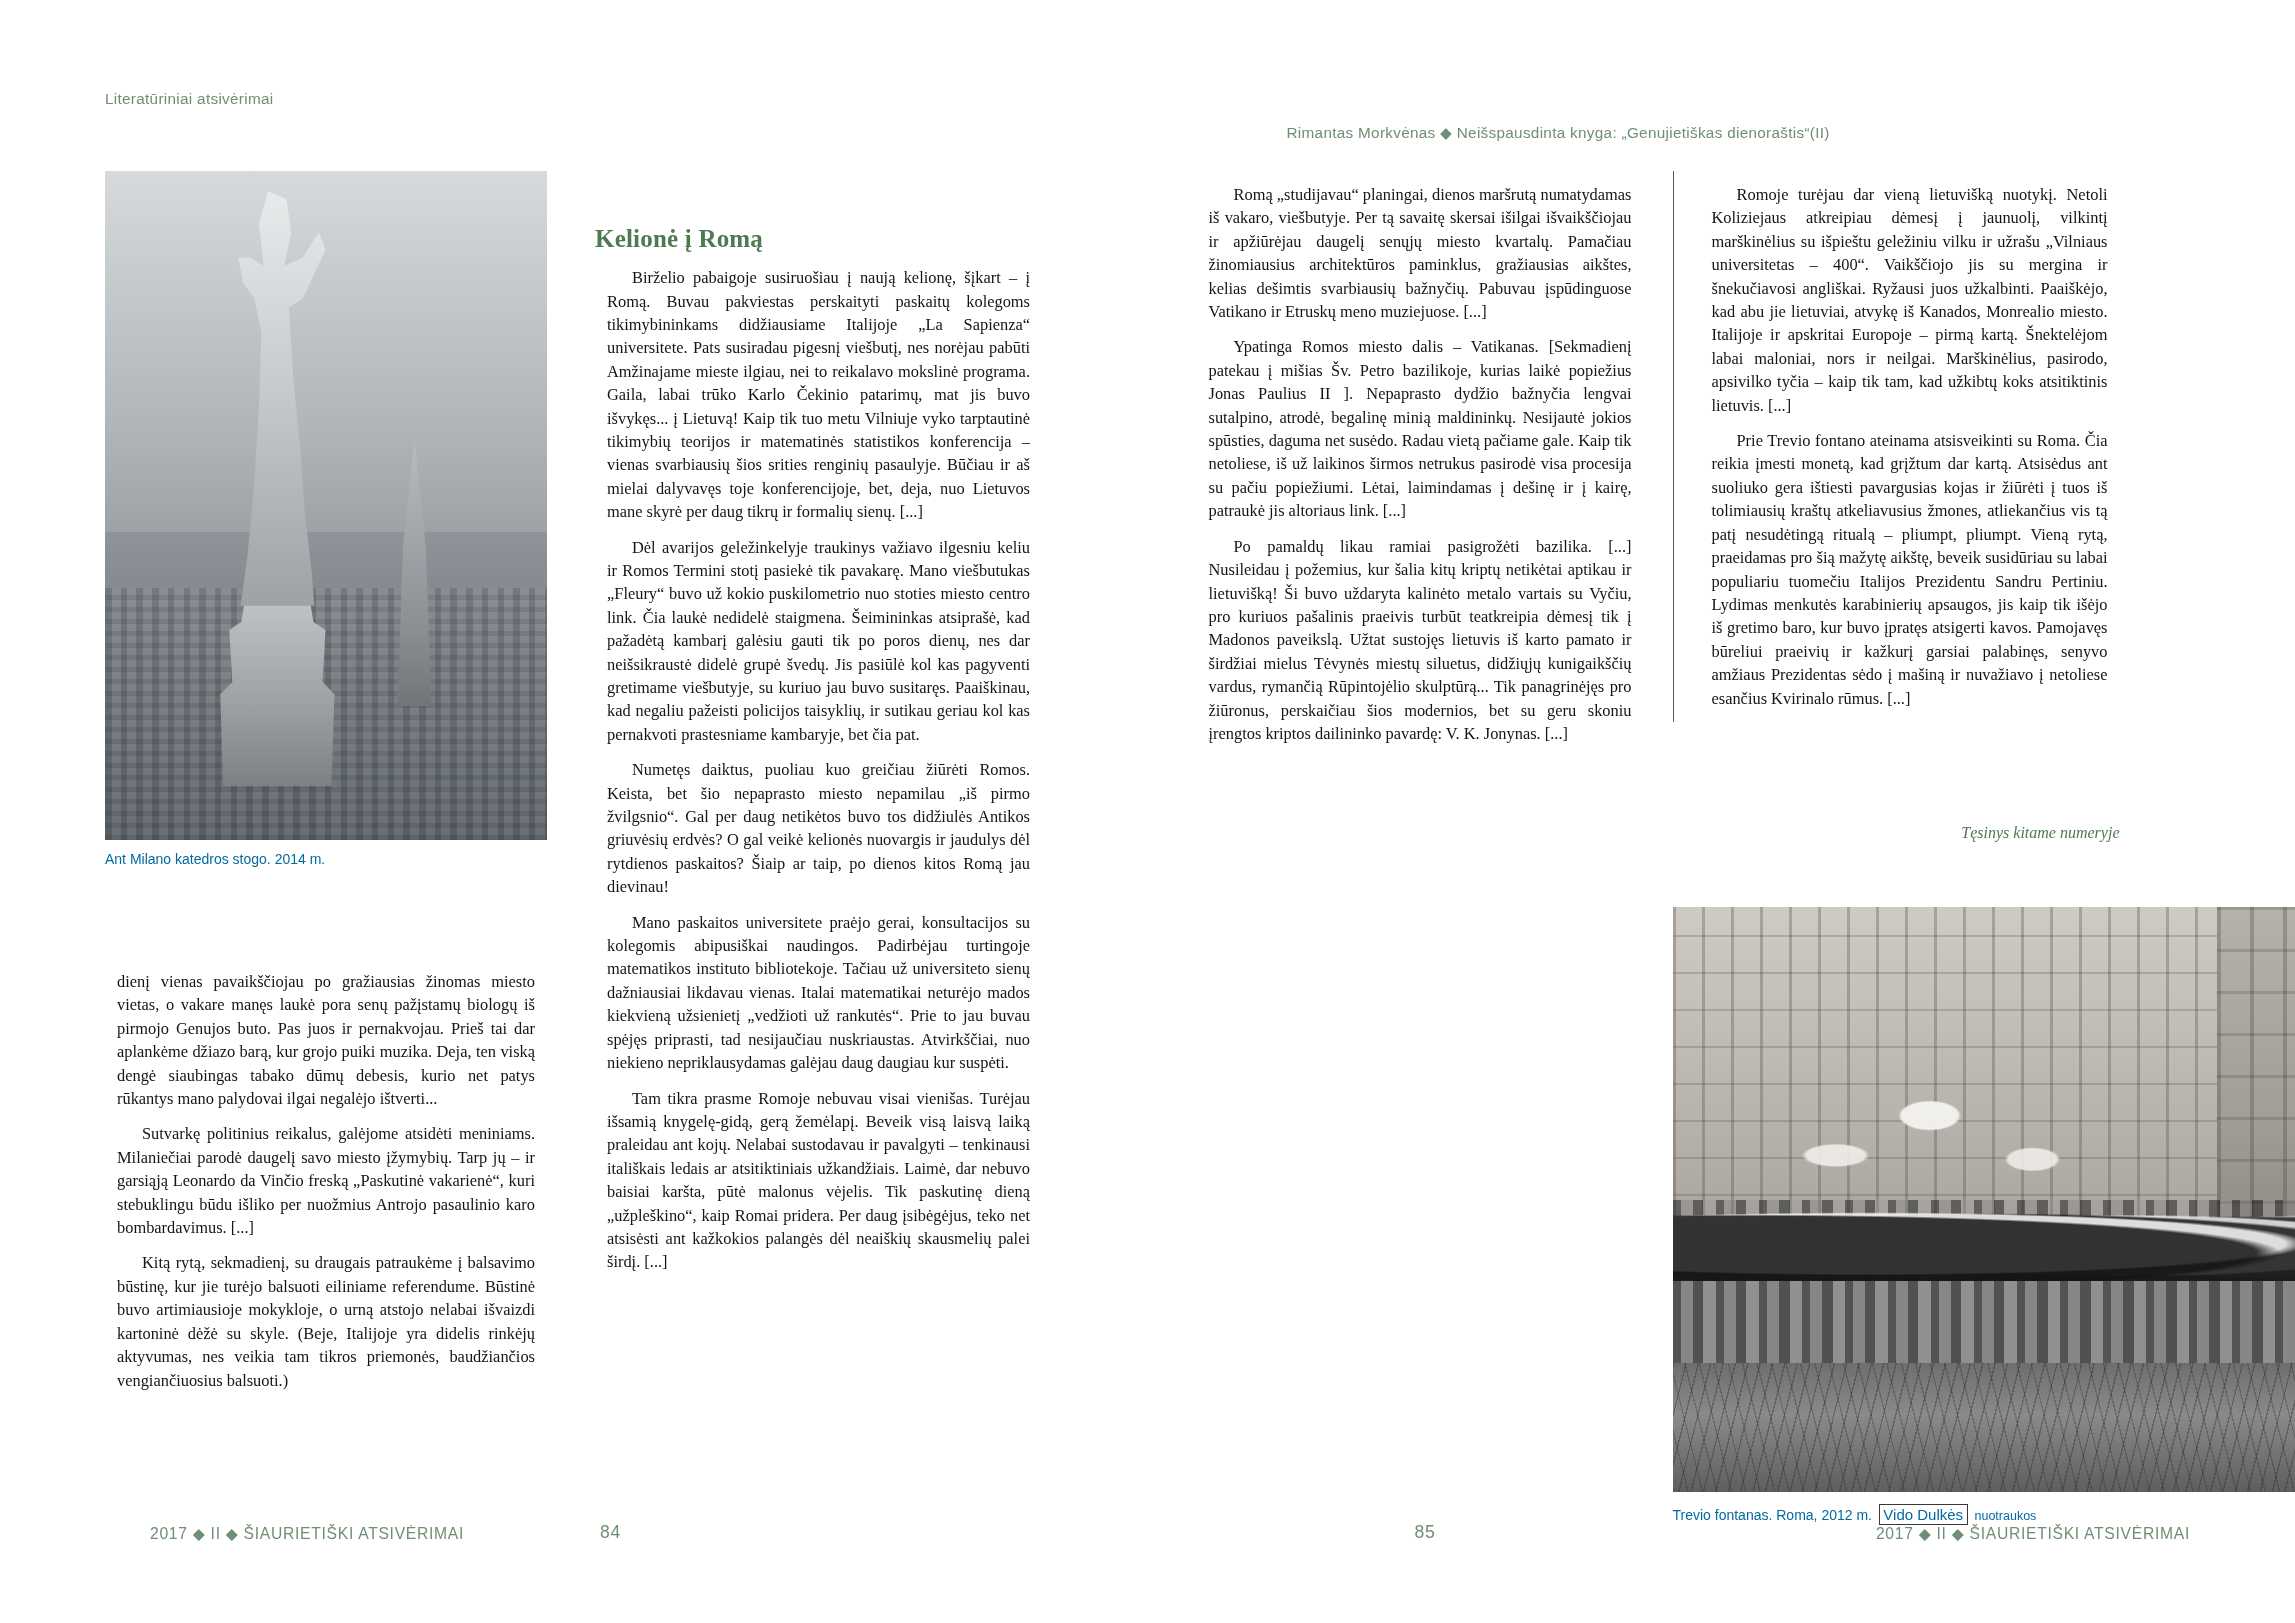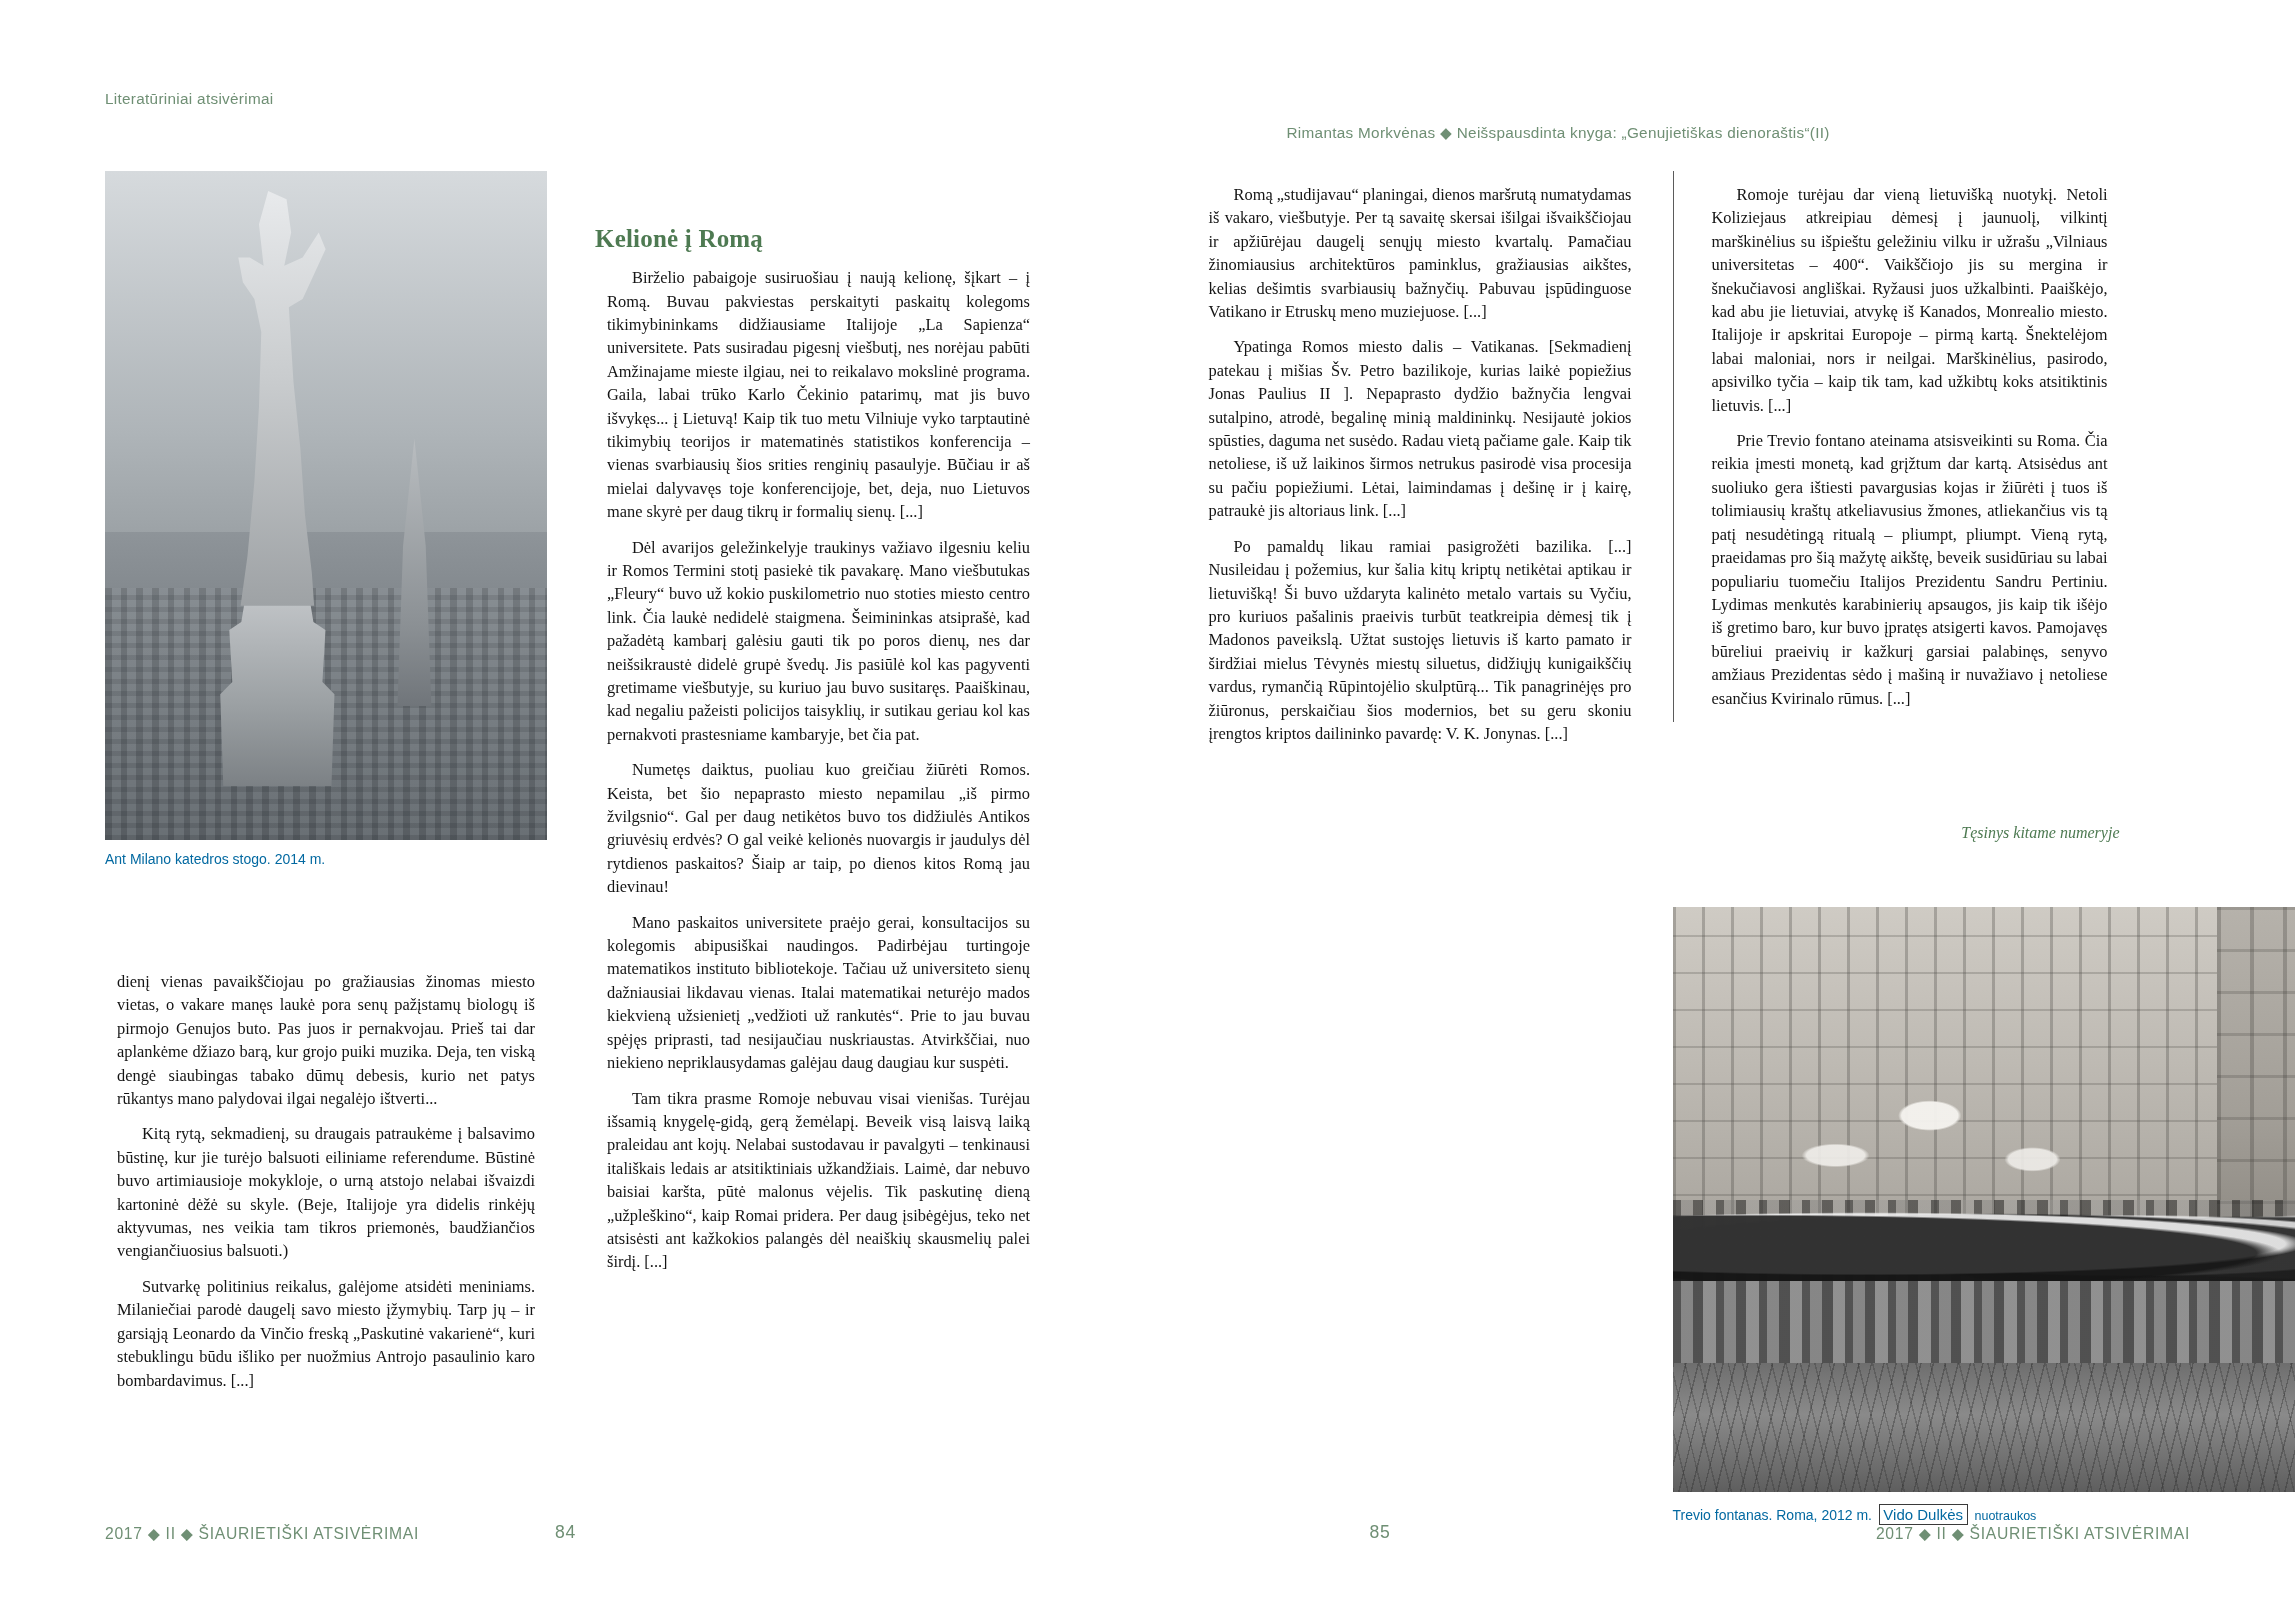--- a/index.html
+++ b/index.html
@@ -42,20 +42,21 @@
 
   
   .folio {
     position: absolute;
     bottom: 80px;
     font-family: "Liberation Sans", sans-serif;
     font-size: 15.7px;
     letter-spacing: 0.7px;
     color: #6f8f74;
     white-space: nowrap;
+    margin-left: 45px;
   }
   .folio-left-text { left: 105px; }
   .folio-left-num  { left: 555px; font-size: 17.6px; }
   .folio-right-num { left: 222px; font-size: 17.6px; }
   .folio-right-text{ right: 105px; }
 
   
   .col {
     position: absolute;
     font-size: 16.4px;
@@ -240,22 +241,22 @@
         <div class="milan-city"></div>
         <div class="milan-spire"></div>
         <div class="milan-pedestal"></div>
         <div class="milan-statue"></div>
       </div>
     </div>
     <div class="caption" id="cap-milan">Ant Milano katedros stogo. 2014 m.</div>
 
     <div class="col" id="col-84-1">
       <p class="noindent">dienį vienas pavaikščiojau po gražiausias žinomas miesto vietas, o vakare manęs laukė pora senų pažįstamų biologų iš pirmojo Genujos buto. Pas juos ir pernakvojau. Prieš tai dar aplankėme džiazo barą, kur grojo puiki muzika. Deja, ten viską dengė siaubingas tabako dūmų debesis, kurio net patys rūkantys mano palydovai ilgai negalėjo ištverti...</p>
+      <p>Sutvarkę politinius reikalus, galėjome atsidėti meniniams. Milaniečiai parodė daugelį savo miesto įžymybių. Tarp jų – ir garsiąją Leonardo da Vinčio freską „Paskutinė vakarienė“, kuri stebuklingu būdu išliko per nuožmius Antrojo pasaulinio karo bombardavimus. [...]</p>
       <p>Kitą rytą, sekmadienį, su draugais patraukėme į balsavimo būstinę, kur jie turėjo balsuoti eiliniame referendume. Būstinė buvo artimiausioje mokykloje, o urną atstojo nelabai išvaizdi kartoninė dėžė su skyle. (Beje, Italijoje yra didelis rinkėjų aktyvumas, nes veikia tam tikros priemonės, baudžiančios vengiančiuosius balsuoti.)</p>
-      <p>Sutvarkę politinius reikalus, galėjome atsidėti meniniams. Milaniečiai parodė daugelį savo miesto įžymybių. Tarp jų – ir garsiąją Leonardo da Vinčio freską „Paskutinė vakarienė“, kuri stebuklingu būdu išliko per nuožmius Antrojo pasaulinio karo bombardavimus. [...]</p>
     </div>
 
     <div class="col" id="col-84-2">
       <h2 class="coltitle">Kelionė į Romą</h2>
       <p>Birželio pabaigoje susiruošiau į naują kelionę, šįkart – į Romą. Buvau pakviestas perskaityti paskaitų kolegoms tikimybininkams didžiausiame Italijoje „La Sapienza“ universitete. Pats susiradau pigesnį viešbutį, nes norėjau pabūti Amžinajame mieste ilgiau, nei to reikalavo mokslinė programa. Gaila, labai trūko Karlo Čekinio patarimų, mat jis buvo išvykęs... į Lietuvą! Kaip tik tuo metu Vilniuje vyko tarptautinė tikimybių teorijos ir matematinės statistikos konferencija – vienas svarbiausių šios srities renginių pasaulyje. Būčiau ir aš mielai dalyvavęs toje konferencijoje, bet, deja, nuo Lietuvos mane skyrė per daug tikrų ir formalių sienų. [...]</p>
       <p>Dėl avarijos geležinkelyje traukinys važiavo ilgesniu keliu ir Romos Termini stotį pasiekė tik pavakarę. Mano viešbutukas „Fleury“ buvo už kokio puskilometrio nuo stoties miesto centro link. Čia laukė nedidelė staigmena. Šeimininkas atsiprašė, kad pažadėtą kambarį galėsiu gauti tik po poros dienų, nes dar neišsikraustė didelė grupė švedų. Jis pasiūlė kol kas pagyventi gretimame viešbutyje, su kuriuo jau buvo susitaręs. Paaiškinau, kad negaliu pažeisti policijos taisyklių, ir sutikau geriau kol kas pernakvoti prastesniame kambaryje, bet čia pat.</p>
       <p>Numetęs daiktus, puoliau kuo greičiau žiūrėti Romos. Keista, bet šio nepaprasto miesto nepamilau „iš pirmo žvilgsnio“. Gal per daug netikėtos buvo tos didžiulės Antikos griuvėsių erdvės? O gal veikė kelionės nuovargis ir jaudulys dėl rytdienos paskaitos? Šiaip ar taip, po dienos kitos Romą jau dievinau!</p>
       <p>Mano paskaitos universitete praėjo gerai, konsultacijos su kolegomis abipusiškai naudingos. Padirbėjau turtingoje matematikos instituto bibliotekoje. Tačiau už universiteto sienų dažniausiai likdavau vienas. Italai matematikai neturėjo mados kiekvieną užsienietį „vedžioti už rankutės“. Prie to jau buvau spėjęs priprasti, tad nesijaučiau nuskriaustas. Atvirkščiai, nuo niekieno nepriklausydamas galėjau daug daugiau kur suspėti.</p>
       <p>Tam tikra prasme Romoje nebuvau visai vienišas. Turėjau išsamią knygelę-gidą, gerą žemėlapį. Beveik visą laisvą laiką praleidau ant kojų. Nelabai sustodavau ir pavalgyti – tenkinausi itališkais ledais ar atsitiktiniais užkandžiais. Laimė, dar nebuvo baisiai karšta, pūtė malonus vėjelis. Tik paskutinę dieną „užpleškino“, kaip Romai pridera. Per daug įsibėgėjus, teko net atsisėsti ant kažkokios palangės dėl neaiškių skausmelių palei širdį. [...]</p>
     </div>

